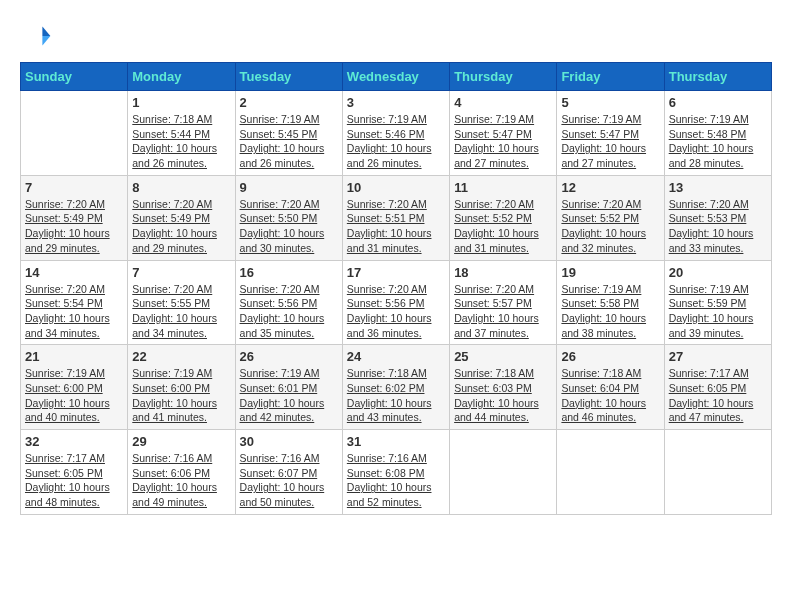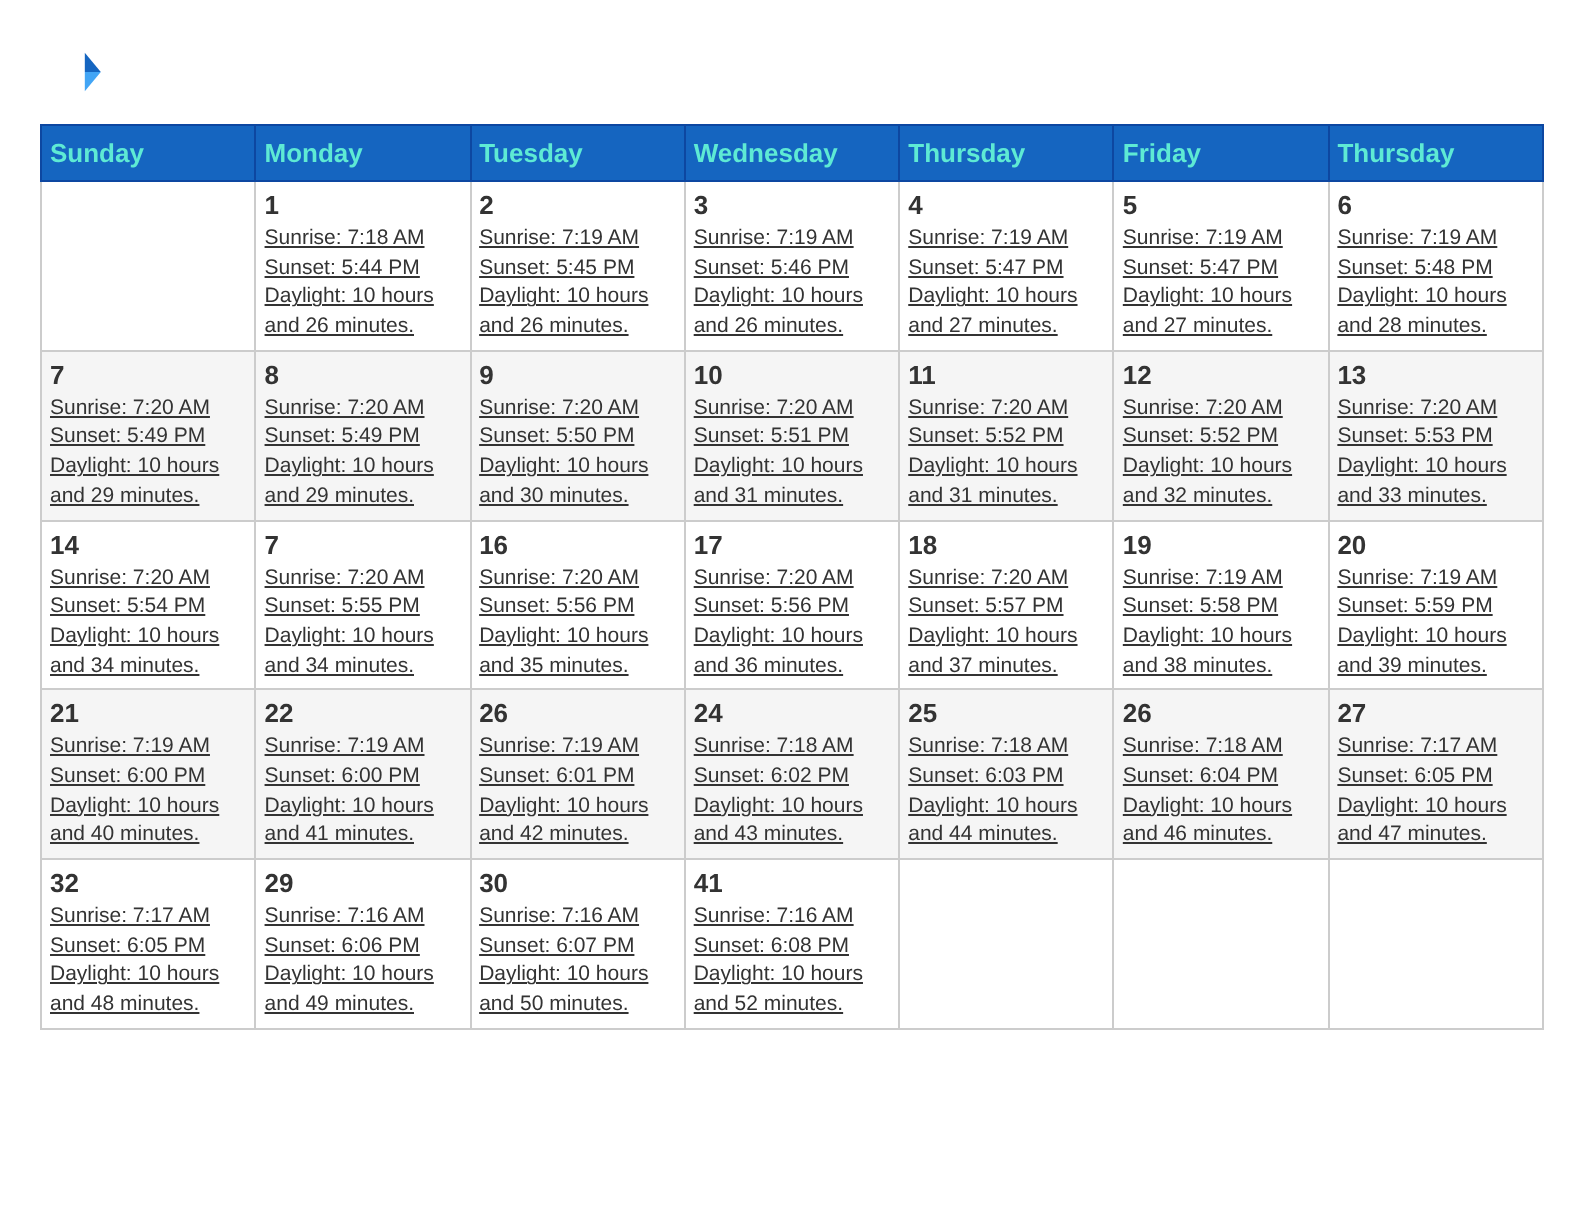--- a/index.html
+++ b/index.html
@@ -241,21 +241,21 @@
         </td>
         <td>
           <div class="day-number">29</div>
           <div class="day-info">Sunrise: 7:16 AM<br>Sunset: 6:06 PM<br>Daylight: 10 hours<br> and 49 minutes.</div>
         </td>
         <td>
           <div class="day-number">30</div>
           <div class="day-info">Sunrise: 7:16 AM<br>Sunset: 6:07 PM<br>Daylight: 10 hours<br> and 50 minutes.</div>
         </td>
         <td>
-          <div class="day-number">41</div>
+          <div class="day-number">31</div>
           <div class="day-info">Sunrise: 7:16 AM<br>Sunset: 6:08 PM<br>Daylight: 10 hours<br> and 52 minutes.</div>
         </td>
         <td class="empty-cell"></td>
         <td class="empty-cell"></td>
         <td class="empty-cell"></td>
       </tr>
     </tbody>
 </table>
 
 </body></html>

